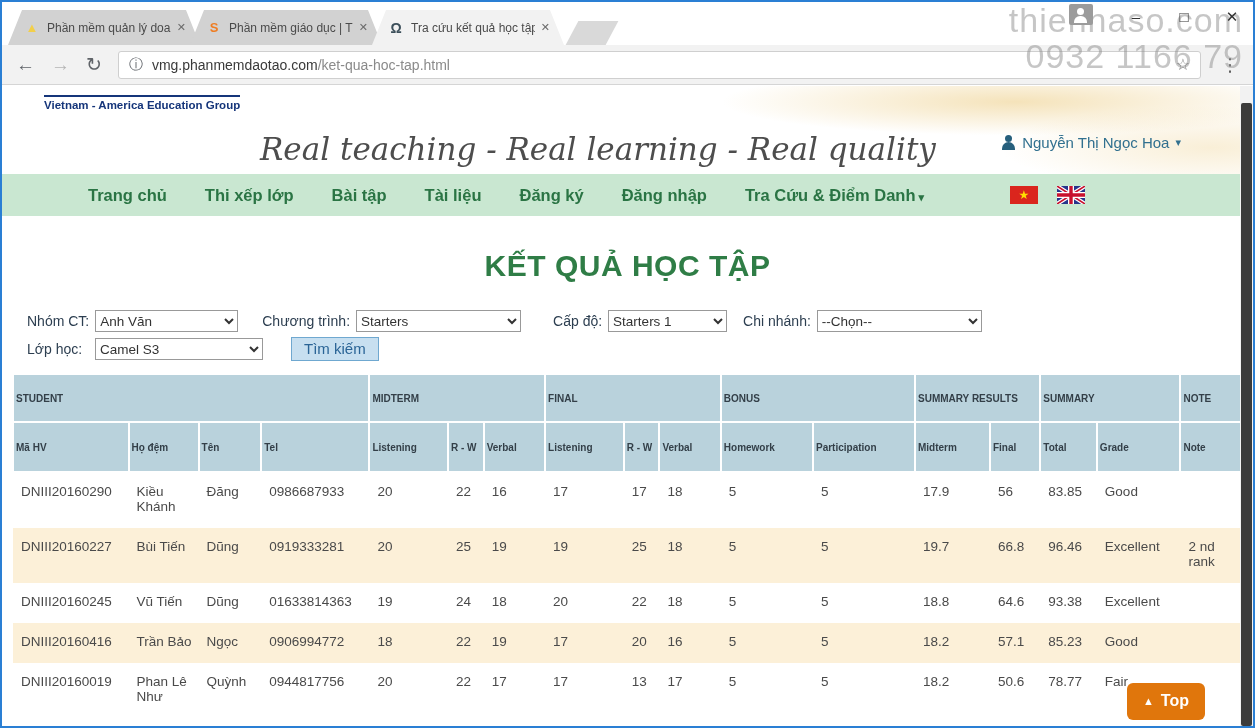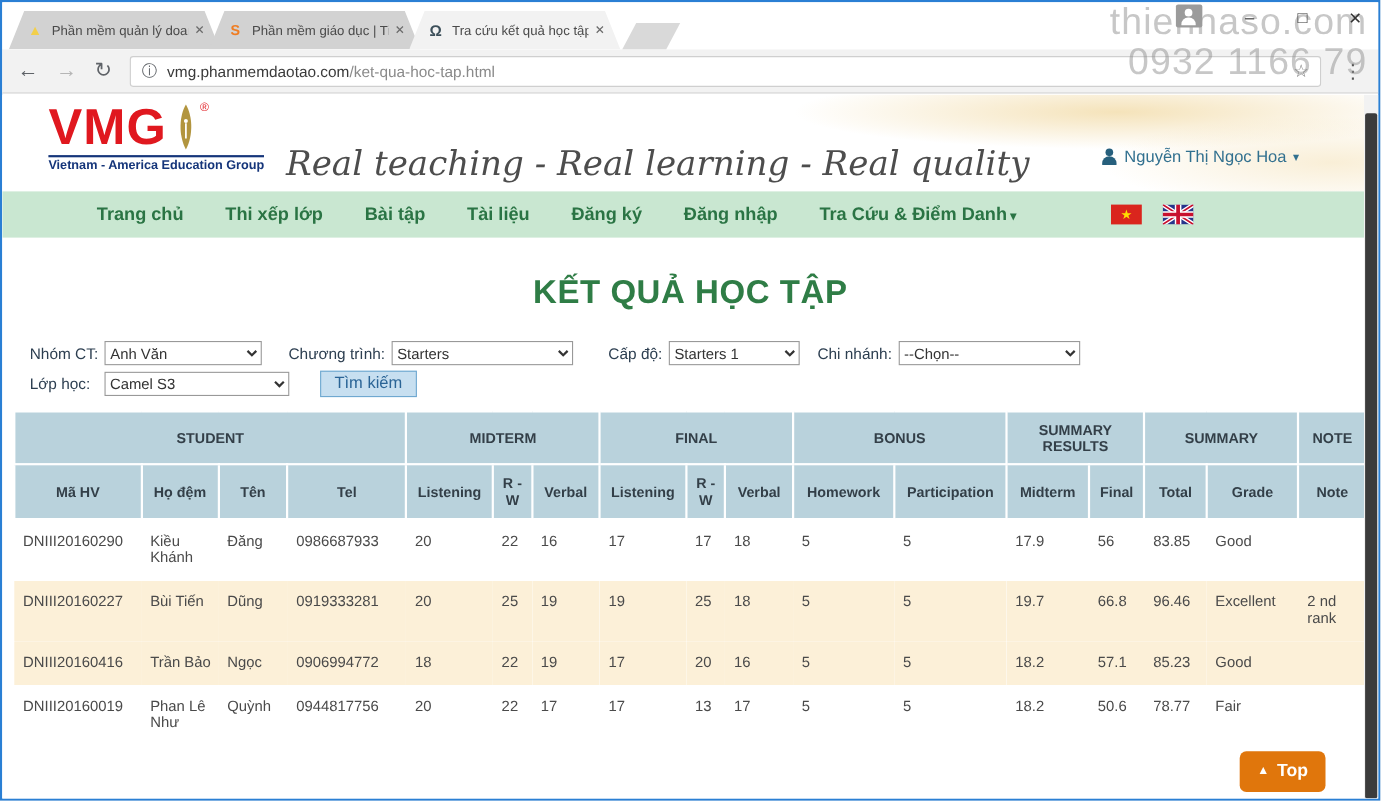--- a/index.html
+++ b/index.html
@@ -103,22 +103,22 @@
                     background:#fff; margin-left:6px; }
   .w143 { width:143px; } .w145 { width:165px; } .w135 { width:119px; } .w148 { width:168px; }
   .ml24 { margin-left:24px; } .ml32 { margin-left:32px; } .ml16 { margin-left:16px; }
   .search-btn { margin-left:28px; background:#c7dff0; border:1px solid #6fa8d0;
                 color:#2a6496; font-size:15px; padding:2px 12px 3px; cursor:pointer;
                 font-family:"Liberation Sans", sans-serif; }
 
   
   table.results { width:calc(100% - 20px); margin:12px 10px 0; border-collapse:collapse;
                   table-layout:fixed; }
-  .results thead th { background:#b9d2dc; color:#333f48; font-size:13px; font-weight:bold;
-                      border:2px solid #fff; text-align:center; vertical-align:middle;
+  .results thead th { background:#b9d2dc; color:#333f48; font-size:10px; font-weight:bold;
+                      border:2px solid #fff; text-align:left; vertical-align:middle;
                       padding:4px 2px; }
   .results thead tr.group-row th { height:48px; }
   .results thead tr.col-row th { height:50px; }
   .results tbody td { font-size:13.5px; color:#4a4a4a; padding:11px 4px 14px 8px;
                       vertical-align:top; text-align:left; overflow:hidden; }
   .results tbody tr.stripe td { background:#fcf0d8; }
 
   
   .top-btn { position:absolute; right:48px; bottom:6px; background:#e0760c; color:#fff;
              border:none; border-radius:6px; padding:9px 16px 10px; font-size:16px;
@@ -180,29 +180,20 @@
       <span class="star-icon">☆</span>
     </div>
     <span class="menu-dots">⋮</span>
   </div>
 
   <div class="page">
 
     <div class="site-header">
       <div class="swoosh"></div>
       <div class="logo">
-        <div class="logo-row">
-          <span class="logo-vmg">VMG</span>
-          <svg class="logo-pen" width="22" height="44" viewBox="0 0 22 44">
-            <path d="M11 1 C17 11 18 29 11 42 C4 29 5 11 11 1 Z" fill="#b2953f"></path>
-            <line x1="11" y1="18" x2="11" y2="32" stroke="#fff" stroke-width="1.6"></line>
-            <circle cx="11" cy="16" r="1.8" fill="#fff"></circle>
-          </svg>
-          <span class="logo-reg">®</span>
-        </div>
         <div class="logo-sub">Vietnam - America Education Group</div>
       </div>
       <div class="tagline">Real teaching - Real learning - Real quality</div>
       <div class="user-box">
         <span class="user-icon">
           <span class="head"></span>
             <span class="body"></span>
         </span>
         <span>Nguyễn Thị Ngọc Hoa</span>
         <span class="user-caret">▾</span>
@@ -343,20 +334,39 @@
             <td>25</td>
             <td>18</td>
             <td>5</td>
             <td>5</td>
             <td>19.7</td>
             <td>66.8</td>
             <td>96.46</td>
             <td>Excellent</td>
             <td>2 nd rank</td>
           </tr>
+          <tr>
+            <td>DNIII20160245</td>
+            <td>Vũ Tiến</td>
+            <td>Dũng</td>
+            <td>01633814363</td>
+            <td>19</td>
+            <td>24</td>
+            <td>18</td>
+            <td>20</td>
+            <td>22</td>
+            <td>18</td>
+            <td>5</td>
+            <td>5</td>
+            <td>18.8</td>
+            <td>64.6</td>
+            <td>93.38</td>
+            <td>Excellent</td>
+            <td></td>
+          </tr>
           <tr class="stripe">
             <td>DNIII20160416</td>
             <td>Trần Bảo</td>
             <td>Ngọc</td>
             <td>0906994772</td>
             <td>18</td>
             <td>22</td>
             <td>19</td>
             <td>17</td>
             <td>20</td>

